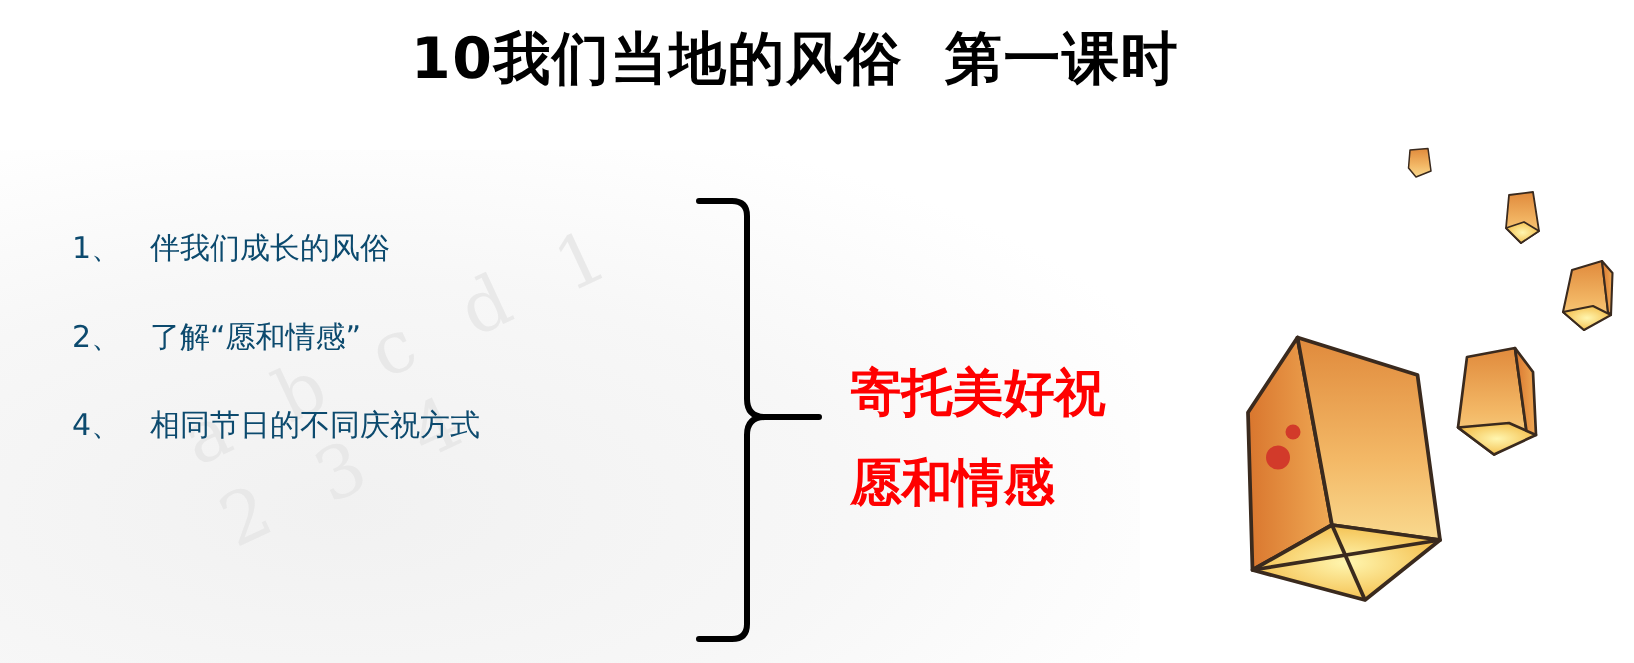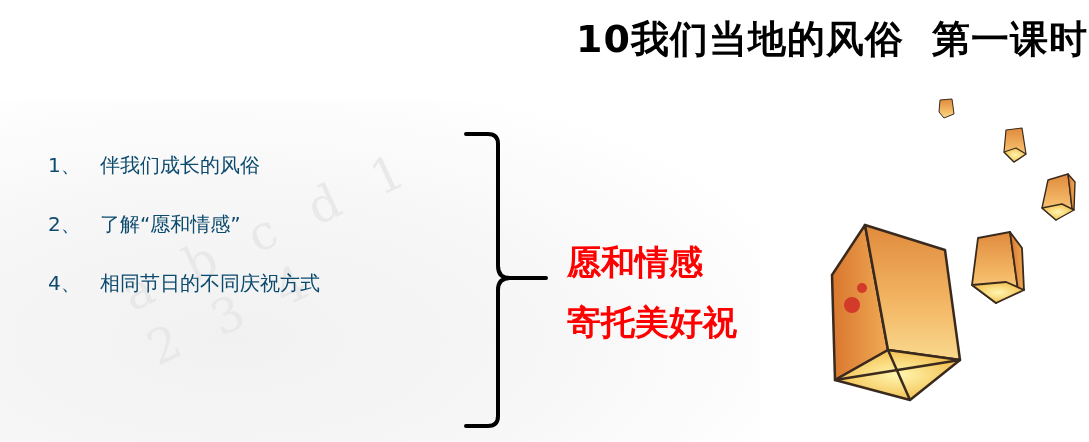--- a/index.html
+++ b/index.html
@@ -11,22 +11,22 @@
     .bg-fade {
       position: absolute; left: 0; top: 100px; width: 760px; height: 342px;
       background: radial-gradient(ellipse at 30% 70%, #f1f1f1 0%, #f7f7f7 45%, #ffffff 80%);
     }
     .watermark {
       position: absolute; left: 150px; top: 190px; width: 320px; height: 250px;
       color: #e6e6e6; font-family: "DejaVu Serif", serif; font-size: 48px;
       transform: rotate(-25deg); opacity: 0.8; letter-spacing: 12px; line-height: 60px;
     }
     .title {
-      position: absolute; left: 0; top: 14px; width: 1060px; text-align: right;
-      font-size: 38px; font-weight: bold; color: #000; letter-spacing: 1px; margin-left: 28px;
+      position: absolute; left: 0; top: 14px; width: 1060px; text-align: center;
+      font-size: 38px; font-weight: bold; color: #000; letter-spacing: 1px;
     }
     .title .gap { display: inline-block; width: 28px; }
     .list {
       position: absolute; left: 48px; top: 140px; margin: 0; padding: 0; list-style: none;
     }
     .list li {
       font-size: 20px; color: #0c4a6e; height: 59px; line-height: 50px; white-space: nowrap;
     }
     .list .num { display: inline-block; width: 52px; }
     .brace { position: absolute; left: 462px; top: 128px; }
@@ -50,22 +50,22 @@
   <li><span class="num">1、</span><span>伴我们成长的风俗</span></li>
   <li><span class="num">2、</span><span>了解“愿和情感”</span></li>
   <li><span class="num">4、</span><span>相同节日的不同庆祝方式</span></li>
 </ul>
 
 <svg class="brace" width="90" height="305" viewBox="0 0 90 305">
   <path d="M4 6 L26 6 Q36 6 36 16 L36 138 Q36 150 48 150 L84 150 M48 150 Q36 150 36 162 L36 288 Q36 298 26 298 L4 298" fill="none" stroke="#000" stroke-width="4" stroke-linecap="round" stroke-linejoin="round"></path>
 </svg>
 
 <div class="summary">
+  <div>寄托美好祝</div>
   <div>愿和情感</div>
-  <div>寄托美好祝</div>
 </div>
 
 <svg class="lanterns" width="279" height="352" viewBox="0 0 279 352">
   <defs>
     <linearGradient id="lg1" x1="0" y1="0" x2="0" y2="1">
       <stop offset="0" stop-color="#e08a3c"></stop>
       <stop offset="0.6" stop-color="#f3b866"></stop>
       <stop offset="1" stop-color="#f9d98e"></stop>
     </linearGradient>
     <linearGradient id="lg2" x1="0" y1="0" x2="1" y2="0">

